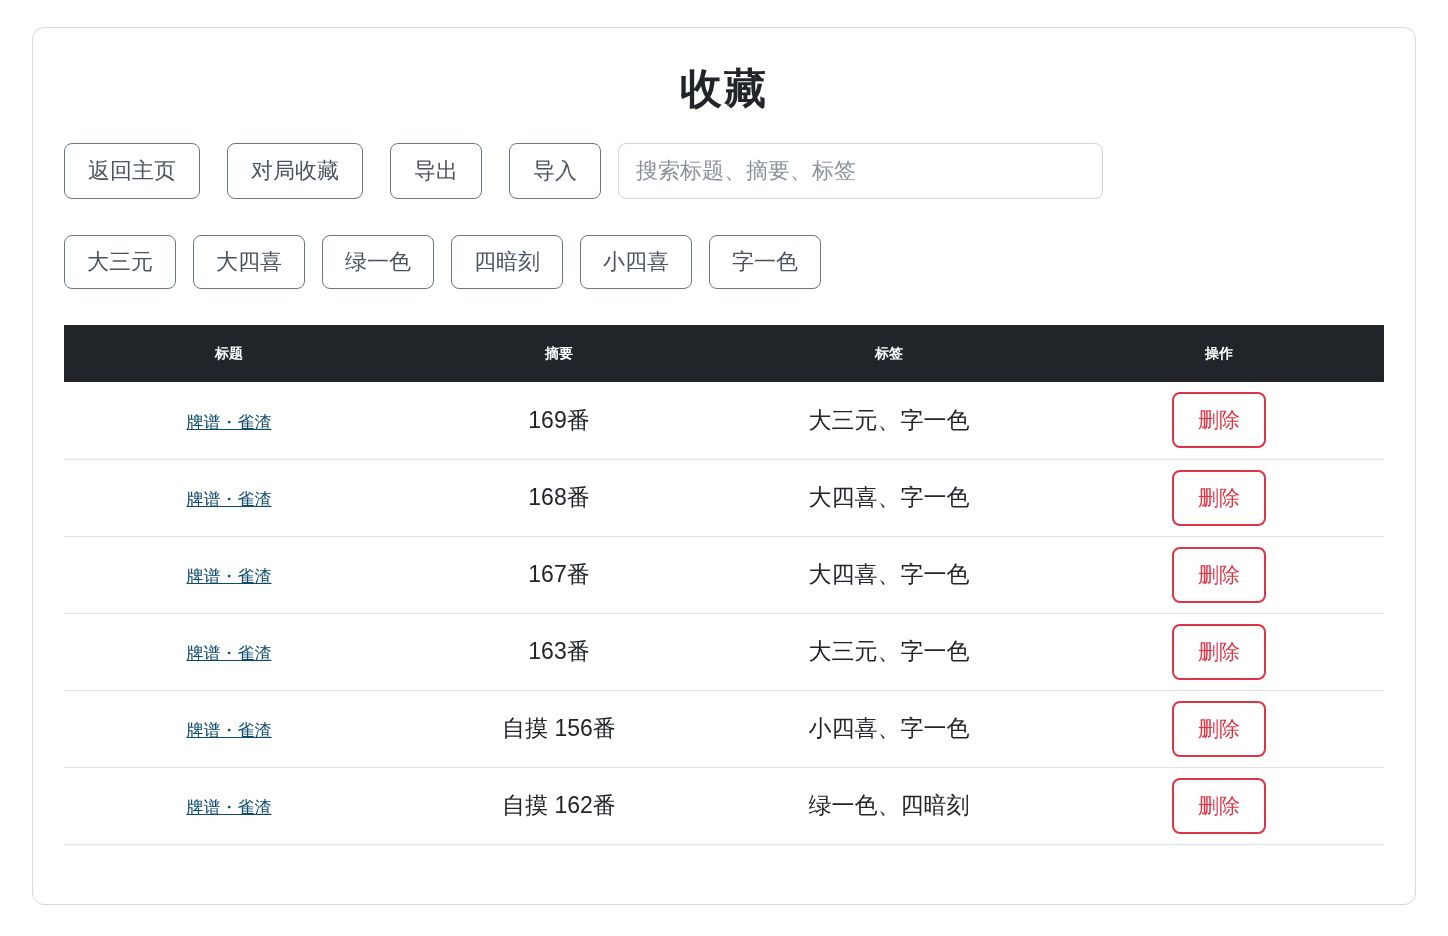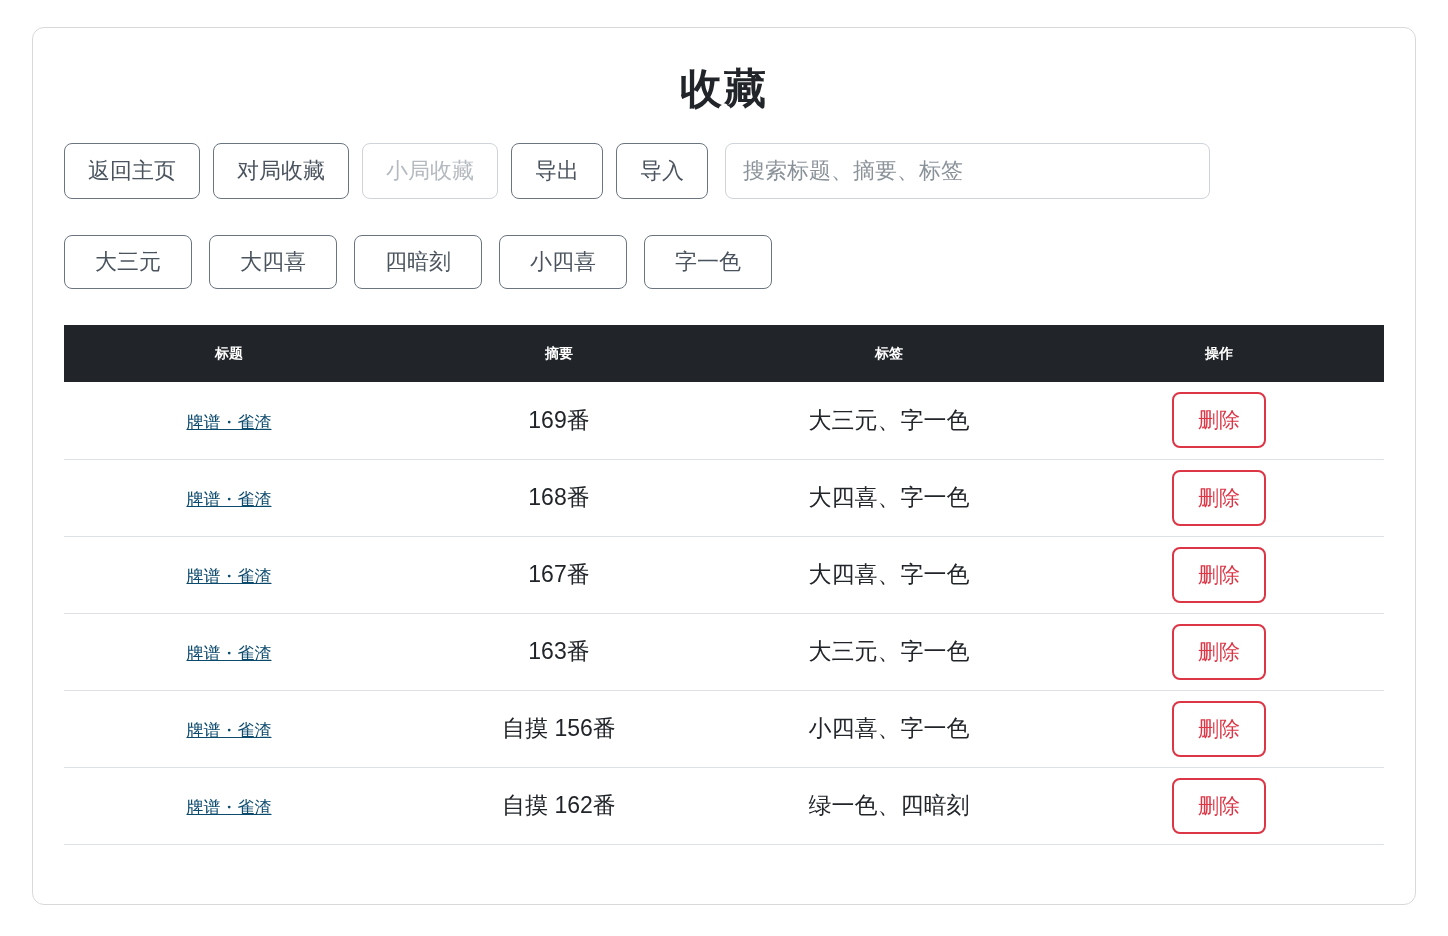--- a/index.html
+++ b/index.html
@@ -29,21 +29,21 @@
     margin-bottom: 26px;
   }
 
   .toolbar {
     display: flex;
     align-items: stretch;
     gap: 17px;
     height: 56px;
     margin-bottom: 36px;
   }
-  .btn-group { display: flex; gap: 13px; }
+  .btn-group { display: flex; gap: 27px; }
 
   .btn {
     background: #ffffff;
     border: 1.5px solid #6b7580;
     border-radius: 8px;
     color: #4b545e;
     font-size: 22px;
     font-family: "Liberation Sans", sans-serif;
     padding: 0 23px;
     cursor: pointer;
@@ -66,21 +66,21 @@
     outline: none;
   }
   .search-input::placeholder { color: #8a9299; }
 
   .tag-row {
     display: flex;
     gap: 17px;
     height: 54px;
     margin-bottom: 36px;
   }
-  .tag-row .btn { font-size: 22px; padding: 0 30px; }
+  .tag-row .btn { font-size: 22px; padding: 0 22px; }
 
   table.fav-table {
     width: 100%;
     border-collapse: collapse;
     table-layout: fixed;
   }
   .fav-table thead th {
     background: #212529;
     color: #ffffff;
     font-size: 14px;
@@ -119,30 +119,30 @@
 <body>
 
 <div class="card">
 
   <h1 class="page-title">收藏</h1>
 
   <div class="toolbar">
     <div class="btn-group">
         <button class="btn">返回主页</button>
         <button class="btn">对局收藏</button>
-        <button class="btn disabled" disabled="">小局收藏</button>
         <button class="btn">导出</button>
         <button class="btn">导入</button>
       </div>
     <input class="search-input" type="text" placeholder="搜索标题、摘要、标签" style="">
   </div>
 
   <div class="tag-row">
       <button class="btn">大三元</button>
       <button class="btn">大四喜</button>
+      <button class="btn">绿一色</button>
       <button class="btn">四暗刻</button>
       <button class="btn">小四喜</button>
       <button class="btn">字一色</button>
     </div>
 
   <table class="fav-table">
     <thead>
       <tr>
           <th>标题</th>
           <th>摘要</th>

